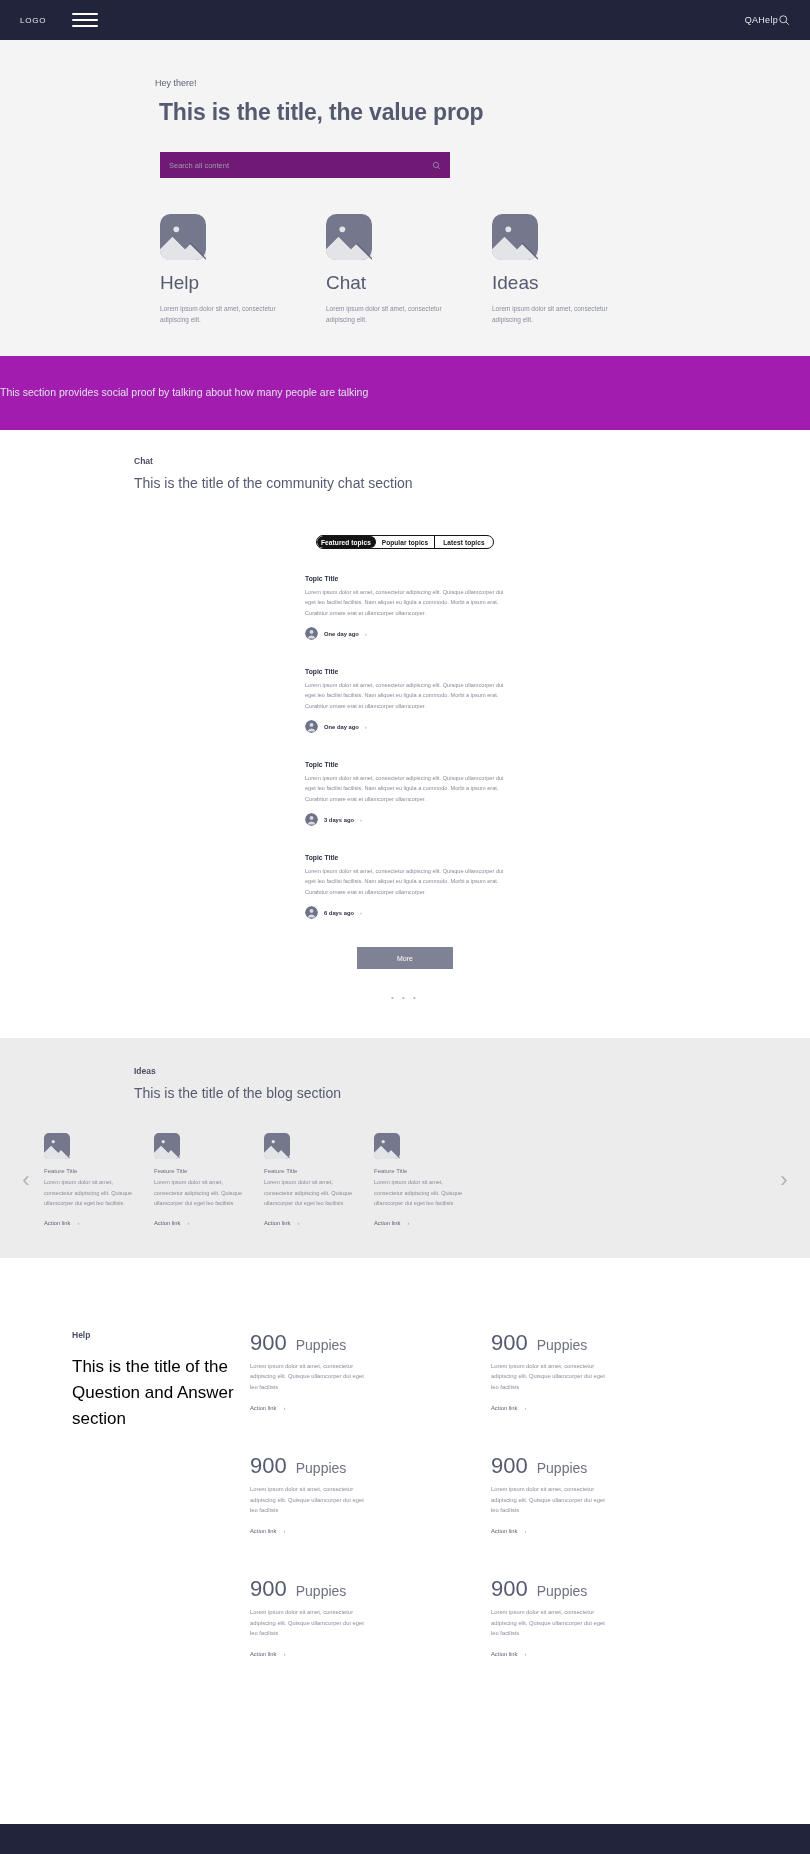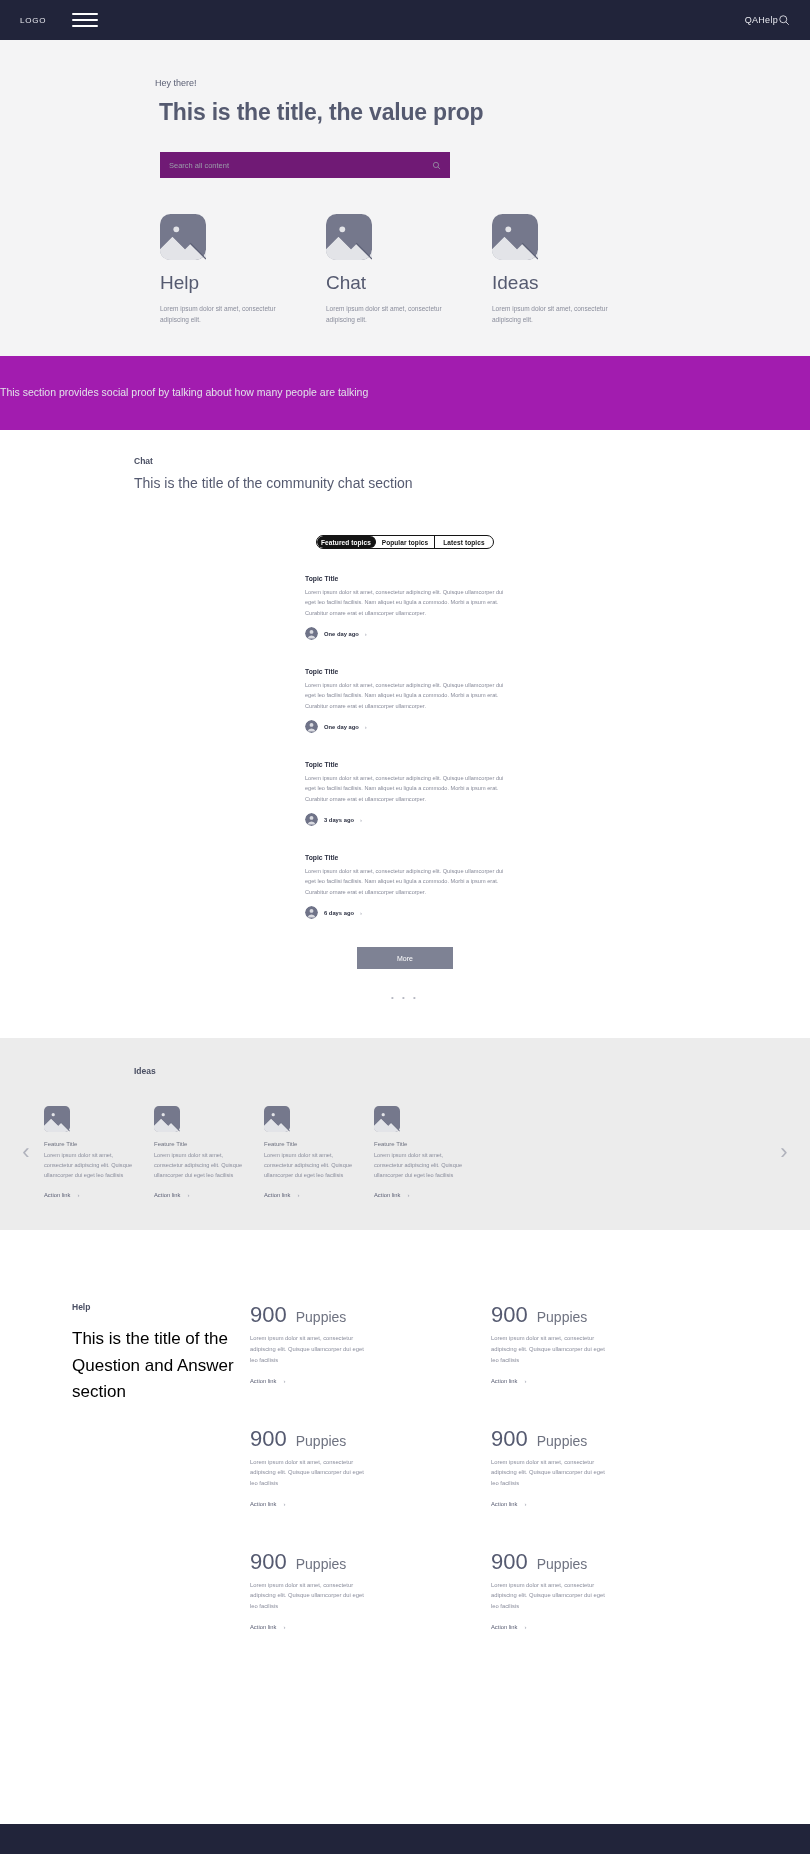--- a/index.html
+++ b/index.html
@@ -351,20 +351,21 @@
     </div>
   </div>
 
   <button class="more-btn">More</button>
   <div class="dots">• • •</div>
 </div>
 
 <div class="ideas">
   <div class="ideas-head">
     <div class="eyebrow">Ideas</div>
+    <div class="sec-title" style="max-width:400px">This is the title of the blog section</div>
   </div>
 
   <div class="carousel">
     <div class="arrow">‹</div>
     <div class="idea-list">
       <div class="idea-card">
         <svg class="idea-ico" viewBox="0 0 48 48">
           <rect x="0" y="0" width="48" height="48" rx="9" fill="#75788c"></rect>
           <path d="M0 37 L13 24 L26 37 L32 31 L48 47 L48 39 A9 9 0 0 1 39 48 L9 48 A9 9 0 0 1 0 39 Z" fill="#e3e4e8"></path>
           <path d="M0 37 L13 24 L26 37 L21 42 L30 48 L9 48 A9 9 0 0 1 0 39 Z" fill="#e3e4e8"></path>

